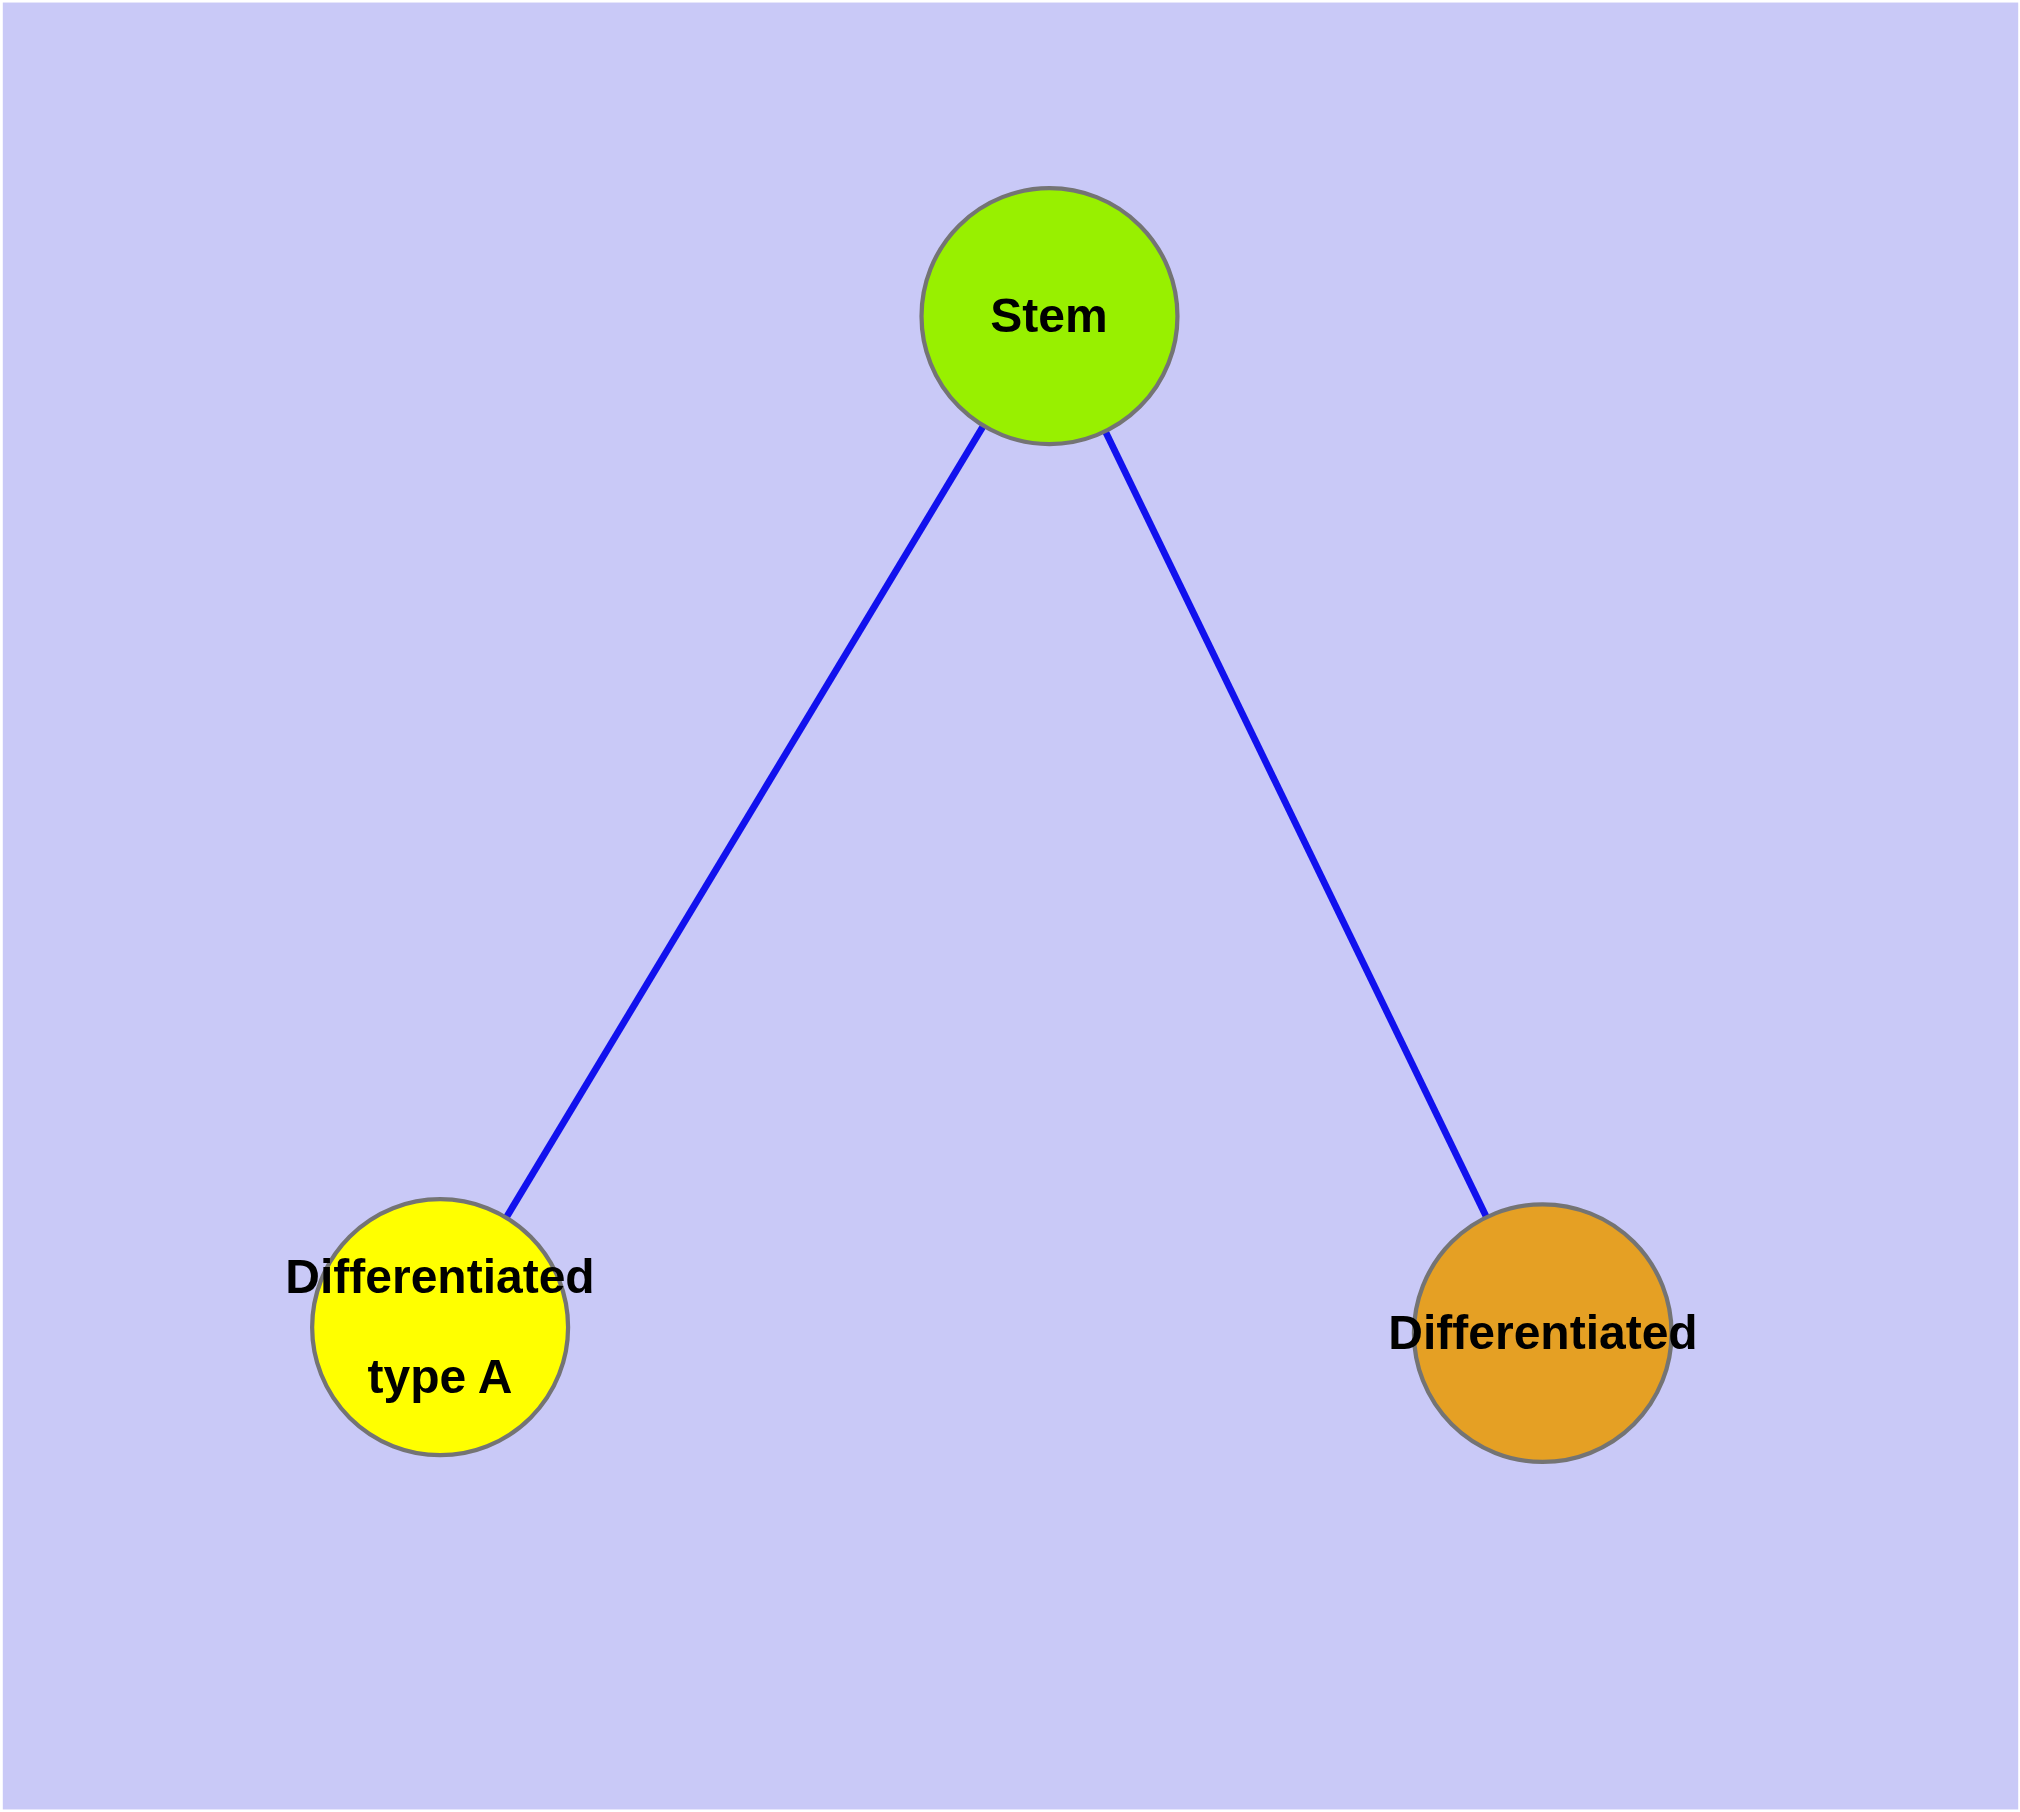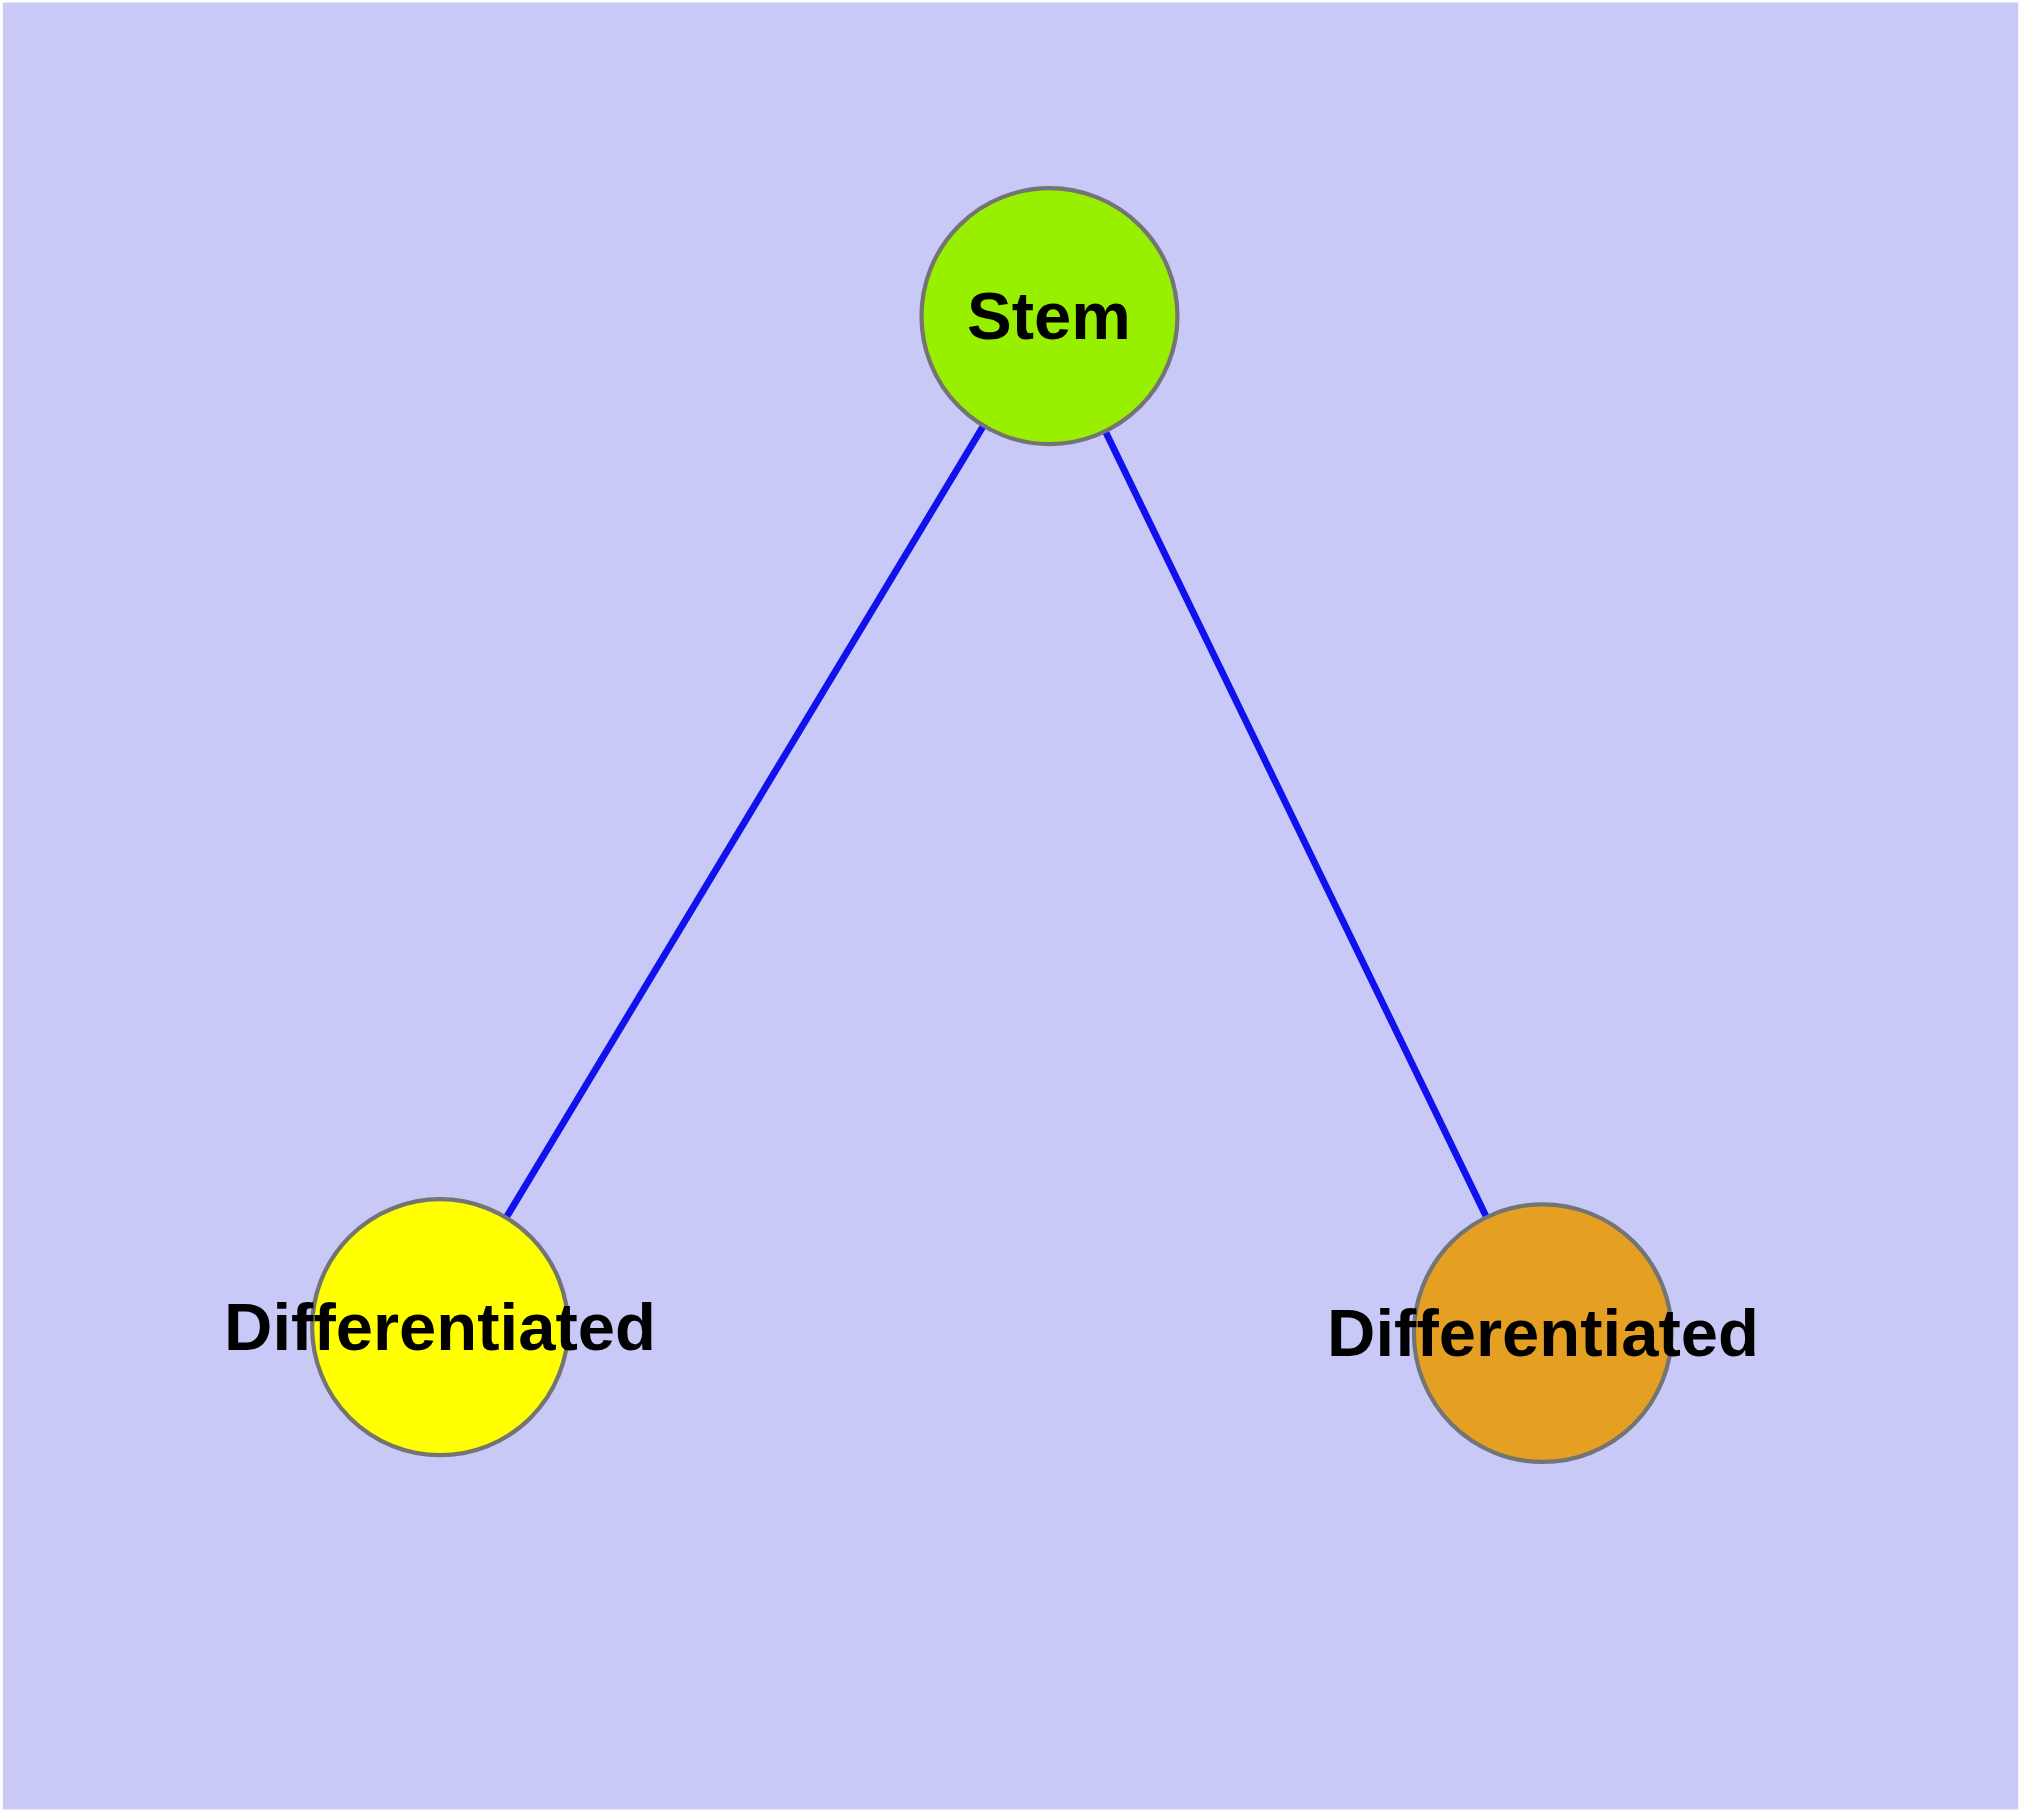--- a/index.html
+++ b/index.html
@@ -21,21 +21,21 @@
     top: 0;
     width: 2021px;
     height: 1812px;
     display: block;
   }
   .node-label {
     position: absolute;
     transform: translate(-50%, -50%);
     text-align: center;
     color: #000000;
-    font-size: 67px;
+    font-size: 48px;
     font-weight: bold;
     line-height: 100px;
     white-space: nowrap;
     letter-spacing: 0px;
   }
   .lbl-line {
     display: block;
   }
 </style>
 </head>
@@ -54,20 +54,21 @@
     <circle cx="519" cy="1566" r="151" stroke-width="5" fill="#FFFF00" stroke="#747474"></circle>
     <circle cx="1820" cy="1573" r="152" stroke-width="5" fill="#E5A024" stroke="#747474"></circle>
   </svg>
 
   <div class="node-label" style="left:1049px; top:316px;">
     <span class="lbl-line">Stem</span>
   </div>
 
   <div class="node-label" style="left:440px; top:1327px;">
     <span class="lbl-line">Differentiated</span>
+    <span class="lbl-line">type A</span>
   </div>
 
   <div class="node-label" style="left:1543px; top:1333px;">
     <span class="lbl-line">Differentiated</span>
   </div>
 
 </div>
 
 
 </body></html>

